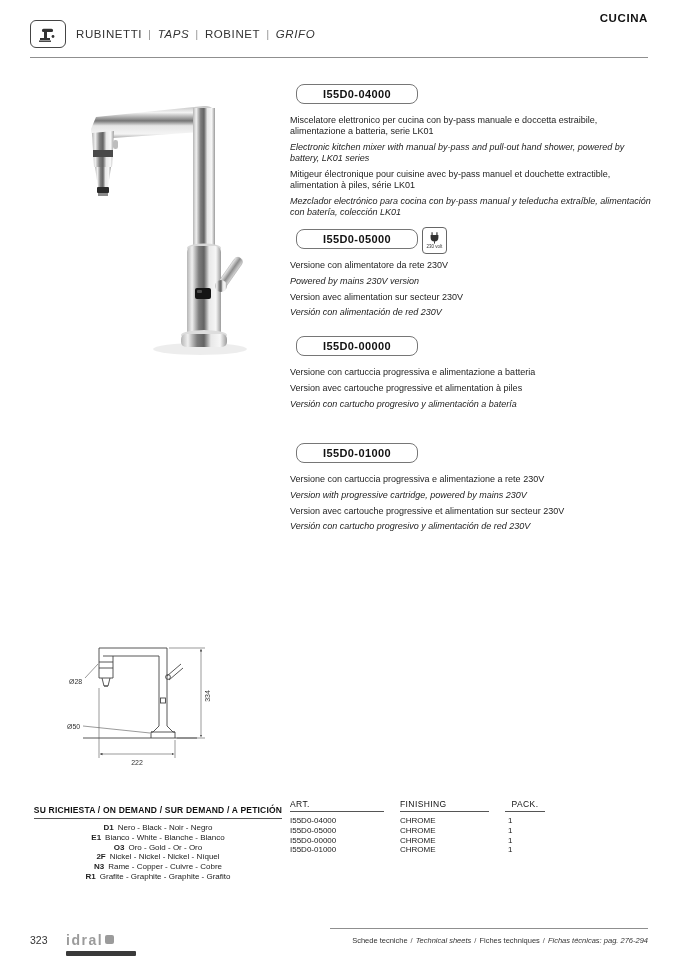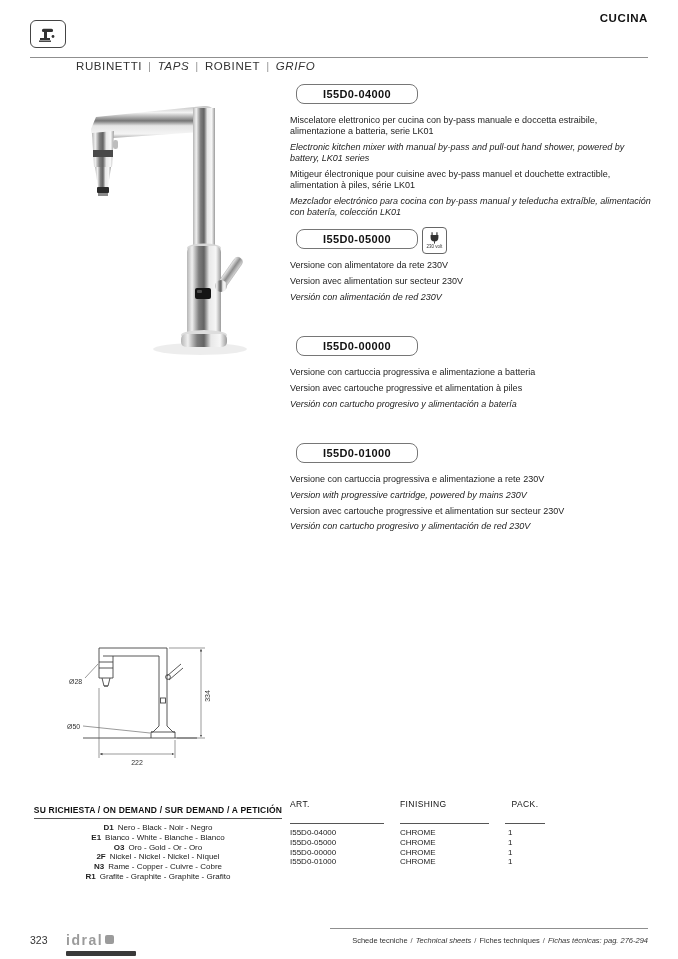--- a/index.html
+++ b/index.html
@@ -7,21 +7,21 @@
     position:relative;width:678px;height:959px;background:#ffffff;margin:0 auto;
     font-family:"Liberation Sans", sans-serif;color:#222;overflow:hidden;
   }
   .abs{position:absolute;}
 
   
   .brand-icon-box{
     left:30px;top:20px;width:36px;height:28px;border:1.6px solid #444;border-radius:6px;
     display:flex;align-items:center;justify-content:center;box-sizing:border-box;
   }
-  .category-line{left:76px;top:28px;font-size:11.5px;letter-spacing:.6px;color:#333;white-space:nowrap;margin-top:32px;}
+  .category-line{left:76px;top:28px;font-size:11.5px;letter-spacing:.6px;color:#333;white-space:nowrap;}
   .category-line .sep{color:#999;margin:0 6px;font-weight:400;}
   .category-line .it{font-style:italic;}
   .section-title{right:30px;top:12px;font-size:11.5px;font-weight:700;letter-spacing:.6px;color:#111;}
   .header-rule{left:30px;right:30px;top:57px;border-top:1px solid #8f8f8f;height:0;}
 
   
   .product-photo{left:40px;top:88px;width:230px;height:270px;}
 
   
   .product{left:290px;width:362px;}
@@ -50,21 +50,21 @@
     border-bottom:1px solid #555;padding-bottom:3px;margin-bottom:4px;white-space:nowrap;
   }
   .opt-row{font-size:8px;line-height:9.8px;color:#222;white-space:nowrap;}
   .opt-code{font-weight:700;margin-right:4px;}
 
   
   .spec-table{left:290px;top:799px;width:330px;}
   .spec-head,.spec-row{display:grid;grid-template-columns:110px 105px 85px;}
   .spec-head .h{
     font-size:8.5px;letter-spacing:.4px;color:#111;border-bottom:1px solid #555;
-    padding-bottom:14px;margin-right:16px;margin-bottom:4px;
+    padding-bottom:2px;margin-right:16px;margin-bottom:4px;
   }
   .spec-head .h.pack{margin-right:45px;text-align:center;}
   .spec-row .c{font-size:8px;line-height:9.8px;color:#222;white-space:nowrap;}
   .spec-row .c.pack{padding-left:3px;}
 
   
   .footer-rule{left:330px;right:30px;top:928px;border-top:1px solid #8f8f8f;height:0;}
   .page-number{left:30px;top:934px;font-size:10.5px;color:#333;}
   .brand-logo{left:66px;top:931px;width:86px;}
   .brand-wordmark{font-size:14px;font-weight:700;letter-spacing:1.5px;color:#9b9b9b;line-height:14px;}
@@ -171,20 +171,21 @@
       <div class="volt-badge">
         <svg width="13" height="13" viewBox="0 0 16 16">
           <path d="M5,1.5 v3.5 M11,1.5 v3.5" stroke="#333" stroke-width="1.4" fill="none"></path>
           <path d="M3.2,5 h9.6 v3 a4.8,4.8 0 0 1 -9.6,0 z" fill="#333"></path>
           <path d="M8,12.5 v3" stroke="#333" stroke-width="1.2" fill="none"></path>
         </svg>
         <span class="volt-label">230 volt</span>
       </div>
     </div>
     <p class="desc it">Versione con alimentatore da rete 230V</p>
+    <p class="desc en">Powered by mains 230V version</p>
     <p class="desc fr">Version avec alimentation sur secteur 230V</p>
     <p class="desc es">Versión con alimentación de red 230V</p>
   </section>
 
   <section class="abs product" style="top:336px;">
     <div class="code-row">
       <div class="code-box">
         <span>I55D0-00000</span>
       </div>
     </div>

